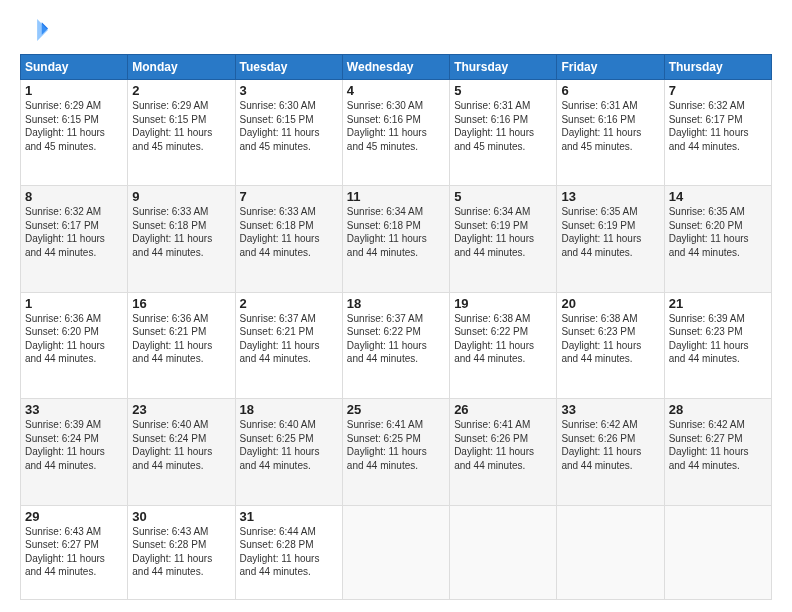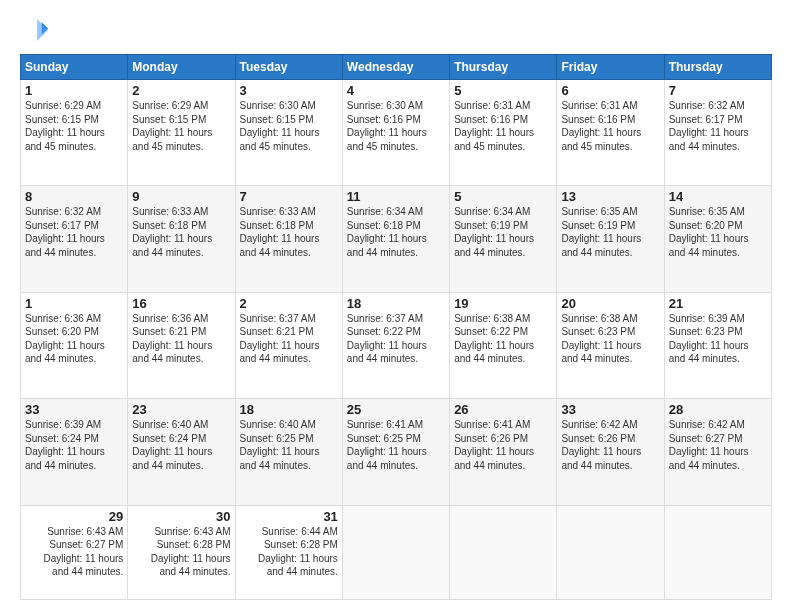--- a/index.html
+++ b/index.html
@@ -93,21 +93,20 @@
     .day-info {
       font-size: 10px;
       color: #333;
       line-height: 1.35;
     }
     .empty-cell {
       background: #f9f9f9 !important;
     }
     .last-row td {
       height: 78px;
-      text-align: right;
     }
   </style>
 </head>
 <body>
 
 <div class="page">
   <div class="header">
     <div class="logo">
       <svg class="logo-icon" viewBox="0 0 36 36">
         <rect x="0" y="0" width="36" height="36" fill="white"></rect>

